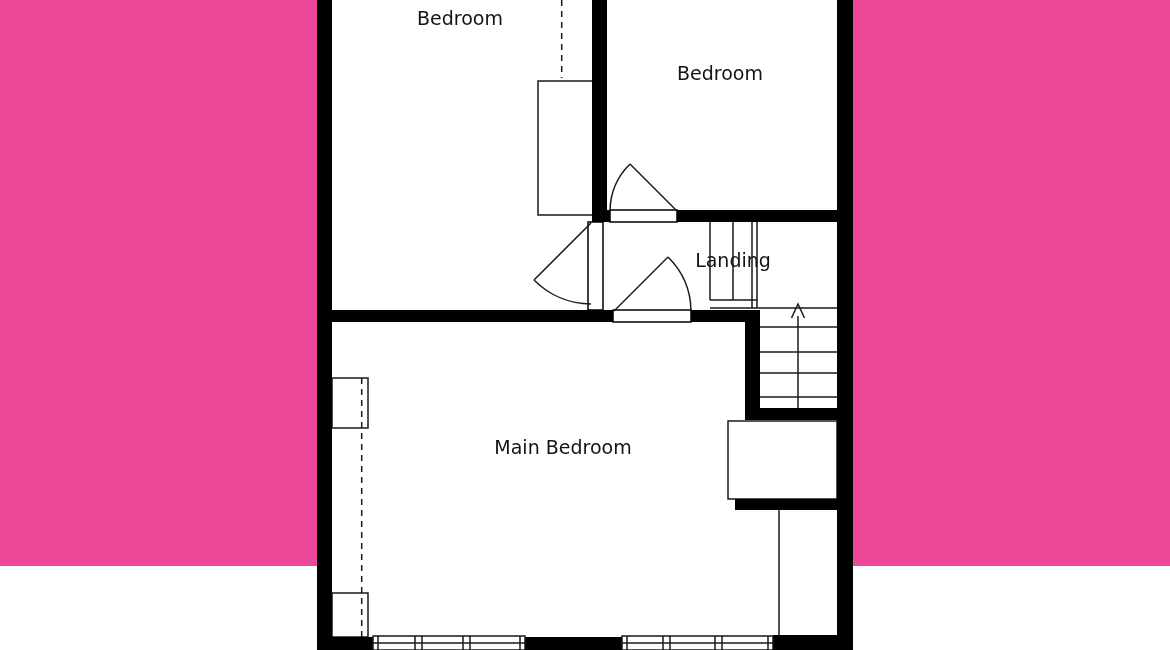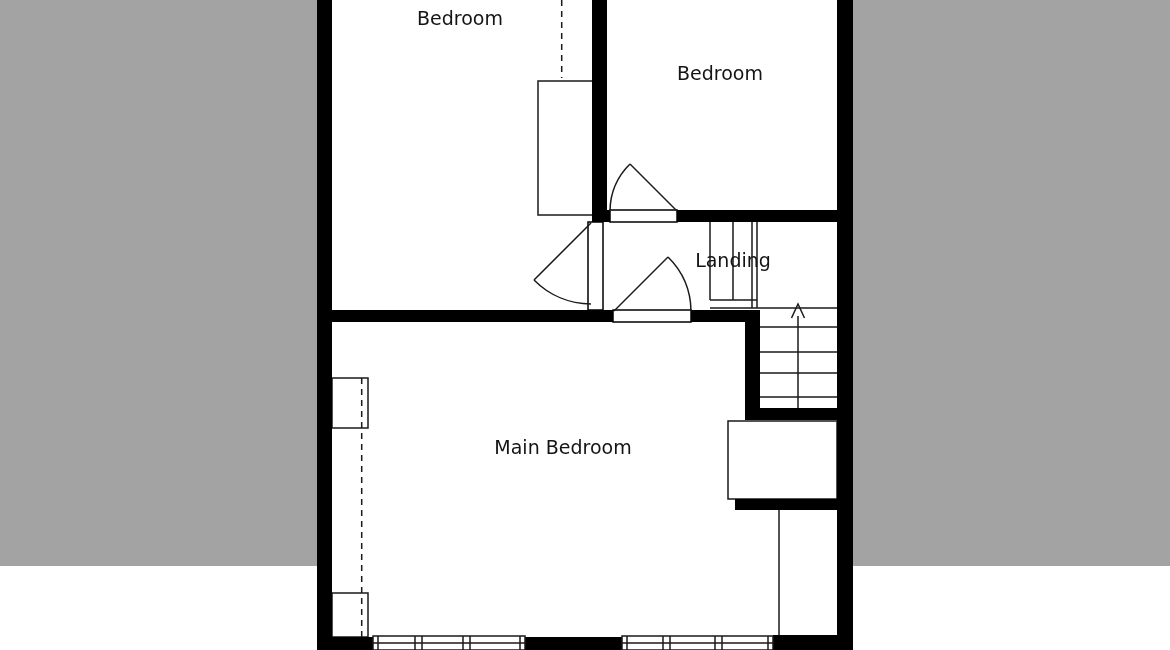--- a/index.html
+++ b/index.html
@@ -6,21 +6,21 @@
     margin: 0;
     padding: 0;
     width: 1170px;
     height: 650px;
     overflow: hidden;
   }
   .canvas {
     position: relative;
     width: 1170px;
     height: 566px;
-    background: #a3a3a3;
+    background: #ec4899;
   }
   svg { display: block; }
   .room-label {
     font-family: "DejaVu Sans", "Liberation Sans", sans-serif;
     font-size: 19px;
     fill: #141414;
     text-anchor: middle;
   }
   .thin { stroke: #1a1a1a; stroke-width: 1.5; fill: none; }
   .thinbox { stroke: #1a1a1a; stroke-width: 1.5; fill: #ffffff; }

